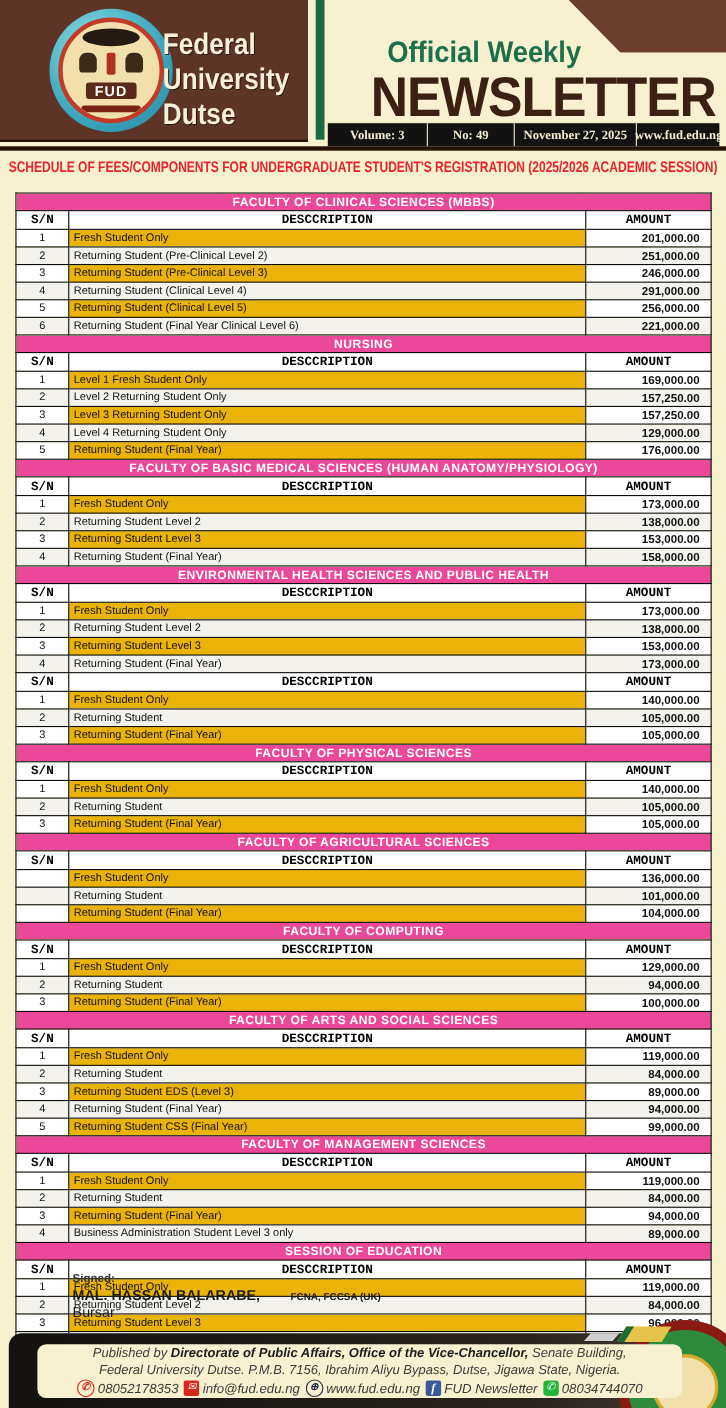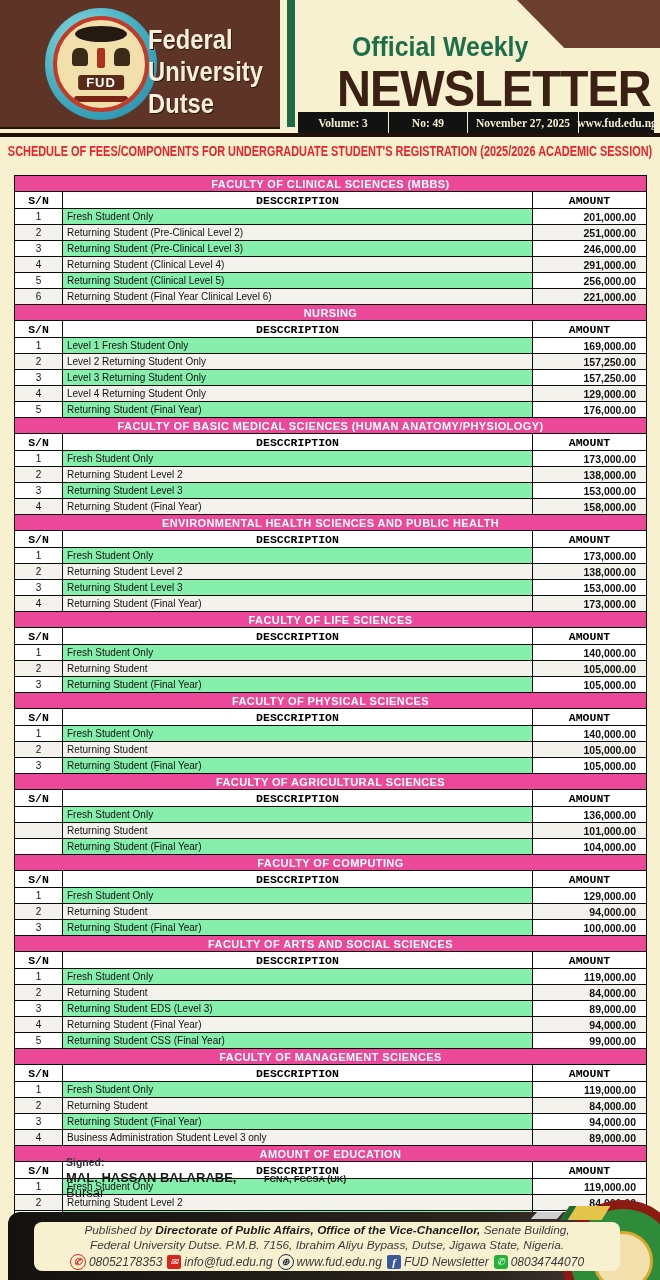--- a/index.html
+++ b/index.html
@@ -54,21 +54,21 @@
   
   .fees{position:absolute;top:175px;left:14px;width:632px;}
   table{border-collapse:collapse;width:632px;table-layout:fixed;}
   col.c-sn{width:48px}col.c-desc{width:470px}col.c-amt{width:114px}
   td{border:1px solid #0b0b0b;overflow:hidden;white-space:nowrap;}
   td.sec{background:#ec4899;color:#fff;font-weight:bold;font-size:11px;text-align:center;
     height:13px;letter-spacing:.4px;}
   td.sec-small{font-size:9.5px;height:11px;}
   td.colh{background:#fff;font-weight:bold;font-size:11.5px;text-align:center;height:14px;font-family:Liberation Mono, monospace;}
   td.sn{background:#fff;font-size:10px;text-align:center;height:13px;color:#111;}
-  td.desc{background:#86efac;font-size:10px;padding:0 4px;height:13px;color:#111;}
+  td.desc{background:#eab308;font-size:10px;padding:0 4px;height:13px;color:#111;}
   td.amt{background:#fff;font-size:10.5px;font-weight:bold;text-align:right;padding:0 10px 0 4px;height:13px;color:#111;}
   tr.alt td.sn,tr.alt td.desc,tr.alt td.amt{background:#f4f2ec;}
   td.bold{font-weight:bold;font-size:10.5px;height:16px;}
 
   
   .signature{position:absolute;top:1156px;left:66px;color:#2a2a2a;}
   .sig-label{font-size:10.5px;font-weight:bold;color:#333;}
   .sig-name{font-size:13px;font-weight:bold;color:#1a1a1a;margin-top:2px;}
   .sig-creds{font-size:9px;font-weight:bold;color:#1a1a1a;margin-left:24px;}
   .sig-role{font-size:13px;font-weight:normal;color:#1a1a1a;}
@@ -270,23 +270,20 @@
           <td class="sn">3</td>
           <td class="desc">Returning Student Level 3</td>
           <td class="amt">153,000.00</td>
         </tr>
         <tr class="alt">
           <td class="sn">4</td>
           <td class="desc">Returning Student (Final Year)</td>
           <td class="amt">173,000.00</td>
         </tr>
         <tr>
-          <td colspan="3" class="sec">FACULTY OF LIFE SCIENCES</td>
-        </tr>
-        <tr>
           <td class="colh">S/N</td>
           <td class="colh">DESCCRIPTION</td>
           <td class="colh">AMOUNT</td>
         </tr>
         <tr>
           <td class="sn">1</td>
           <td class="desc">Fresh Student Only</td>
           <td class="amt">140,000.00</td>
         </tr>
         <tr class="alt">
@@ -423,21 +420,21 @@
           <td class="sn">3</td>
           <td class="desc">Returning Student (Final Year)</td>
           <td class="amt">94,000.00</td>
         </tr>
         <tr class="alt">
           <td class="sn">4</td>
           <td class="desc">Business Administration Student Level 3 only</td>
           <td class="amt">89,000.00</td>
         </tr>
         <tr>
-          <td colspan="3" class="sec">AMOUNT OF EDUCATION</td>
+          <td colspan="3" class="sec">SESSION OF EDUCATION</td>
         </tr>
         <tr>
           <td class="colh">S/N</td>
           <td class="colh">DESCCRIPTION</td>
           <td class="colh">AMOUNT</td>
         </tr>
         <tr>
           <td class="sn">1</td>
           <td class="desc">Fresh Student Only</td>
           <td class="amt">119,000.00</td>

